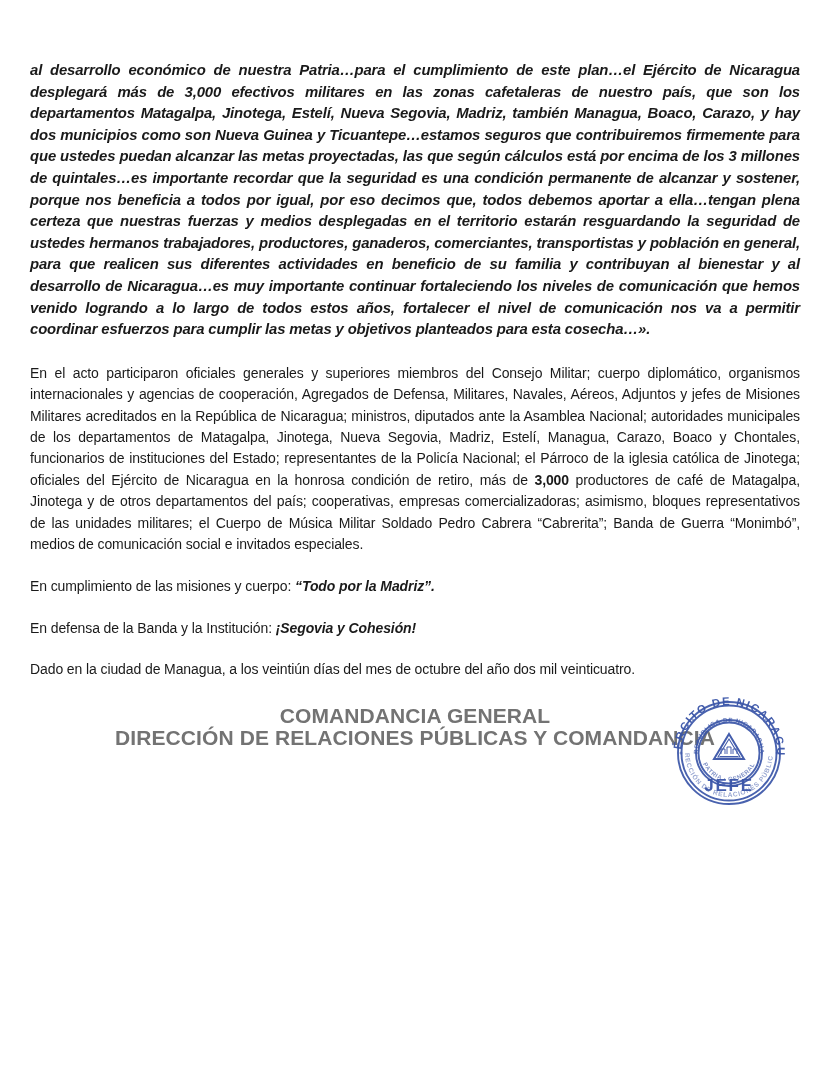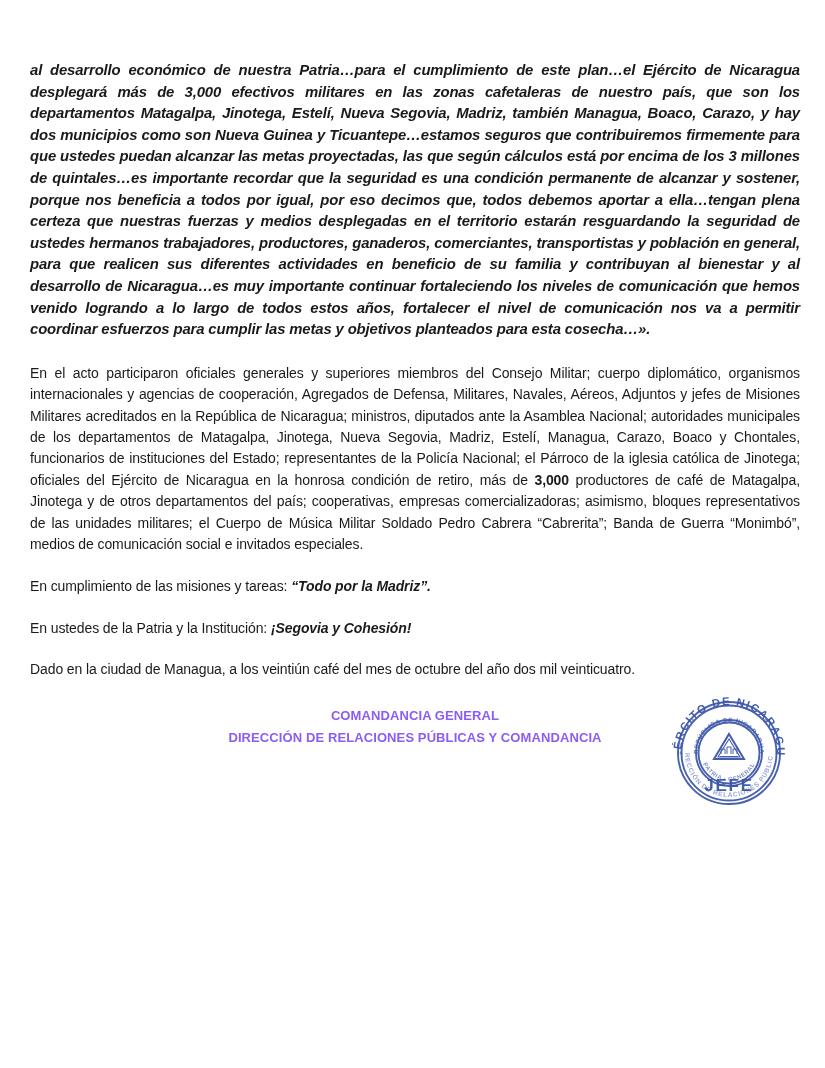--- a/index.html
+++ b/index.html
@@ -83,24 +83,24 @@
   .signature-block {
     position: absolute;
     left: 0;
     top: 645px;
     width: 770px;
     text-align: center;
   }
 
   .sig-line {
     font-weight: bold;
-    font-size: 13px;
+    font-size: 21px;
     line-height: 22px;
     letter-spacing: 0.1px;
-    color: #8b5cf6;
+    color: #737373;
     white-space: nowrap;
   }
 
   
   .seal {
     position: absolute;
     left: 665px;
     top: 690px;
     width: 128px;
     height: 122px;
@@ -116,25 +116,25 @@
 <body>
 
 <div class="page">
 
   <div class="content">
 
     <p class="para quoted">al desarrollo económico de nuestra Patria…para el cumplimiento de este plan…el Ejército de Nicaragua desplegará más de 3,000 efectivos militares en las zonas cafetaleras de nuestro país, que son los departamentos Matagalpa, Jinotega, Estelí, Nueva Segovia, Madriz, también Managua, Boaco, Carazo, y hay dos municipios como son Nueva Guinea y Ticuantepe…estamos seguros que contribuiremos firmemente para que ustedes puedan alcanzar las metas proyectadas, las que según cálculos está por encima de los 3 millones de quintales…es importante recordar que la seguridad es una condición permanente de alcanzar y sostener, porque nos beneficia a todos por igual, por eso decimos que, todos debemos aportar a ella…tengan plena certeza que nuestras fuerzas y medios desplegadas en el territorio estarán resguardando la seguridad de ustedes hermanos trabajadores, productores, ganaderos, comerciantes, transportistas y población en general, para que realicen sus diferentes actividades en beneficio de su familia y contribuyan al bienestar y al desarrollo de Nicaragua…es muy importante continuar fortaleciendo los niveles de comunicación que hemos venido logrando a lo largo de todos estos años, fortalecer el nivel de comunicación nos va a permitir coordinar esfuerzos para cumplir las metas y objetivos planteados para esta cosecha…».</p>
 
     <p class="para body-para"><span>En el acto participaron oficiales generales y superiores miembros del Consejo Militar; cuerpo diplomático, organismos internacionales y agencias de cooperación, Agregados de Defensa, Militares, Navales, Aéreos, Adjuntos y jefes de Misiones Militares acreditados en la República de Nicaragua; ministros, diputados ante la Asamblea Nacional; autoridades municipales de los departamentos de Matagalpa, Jinotega, Nueva Segovia, Madriz, Estelí, Managua, Carazo, Boaco y Chontales, funcionarios de instituciones del Estado; representantes de la Policía Nacional; el Párroco de la iglesia católica de Jinotega; oficiales del Ejército de Nicaragua en la honrosa condición de retiro, más de </span><span class="b">3,000</span><span> productores de café de Matagalpa, Jinotega y de otros departamentos del país; cooperativas, empresas comercializadoras; asimismo, bloques representativos de las unidades militares; el Cuerpo de Música Militar Soldado Pedro Cabrera “Cabrerita”; Banda de Guerra “Monimbó”, medios de comunicación social e invitados especiales.</span></p>
 
-    <p class="para closing"><span>En cumplimiento de las misiones y tareas: </span><span class="bi">“Todo por la Madriz”.</span></p>
+    <p class="para closing"><span>En cumplimiento de las misiones y cuerpo: </span><span class="bi">“Todo por la Madriz”.</span></p>
 
-    <p class="para closing"><span>En ustedes de la Patria y la Institución: </span><span class="bi">¡Segovia y Cohesión!</span></p>
+    <p class="para closing"><span>En defensa de la Banda y la Institución: </span><span class="bi">¡Segovia y Cohesión!</span></p>
 
-    <p class="para closing">Dado en la ciudad de Managua, a los veintiún café del mes de octubre del año dos mil veinticuatro.</p>
+    <p class="para closing">Dado en la ciudad de Managua, a los veintiún días del mes de octubre del año dos mil veinticuatro.</p>
 
     <div class="signature-block">
       <div class="sig-line">COMANDANCIA GENERAL</div>
       <div class="sig-line">DIRECCIÓN DE RELACIONES PÚBLICAS Y COMANDANCIA</div>
     </div>
 
   </div>
 
   <div class="seal">
     <svg viewBox="0 0 128 122" xmlns="http://www.w3.org/2000/svg">

